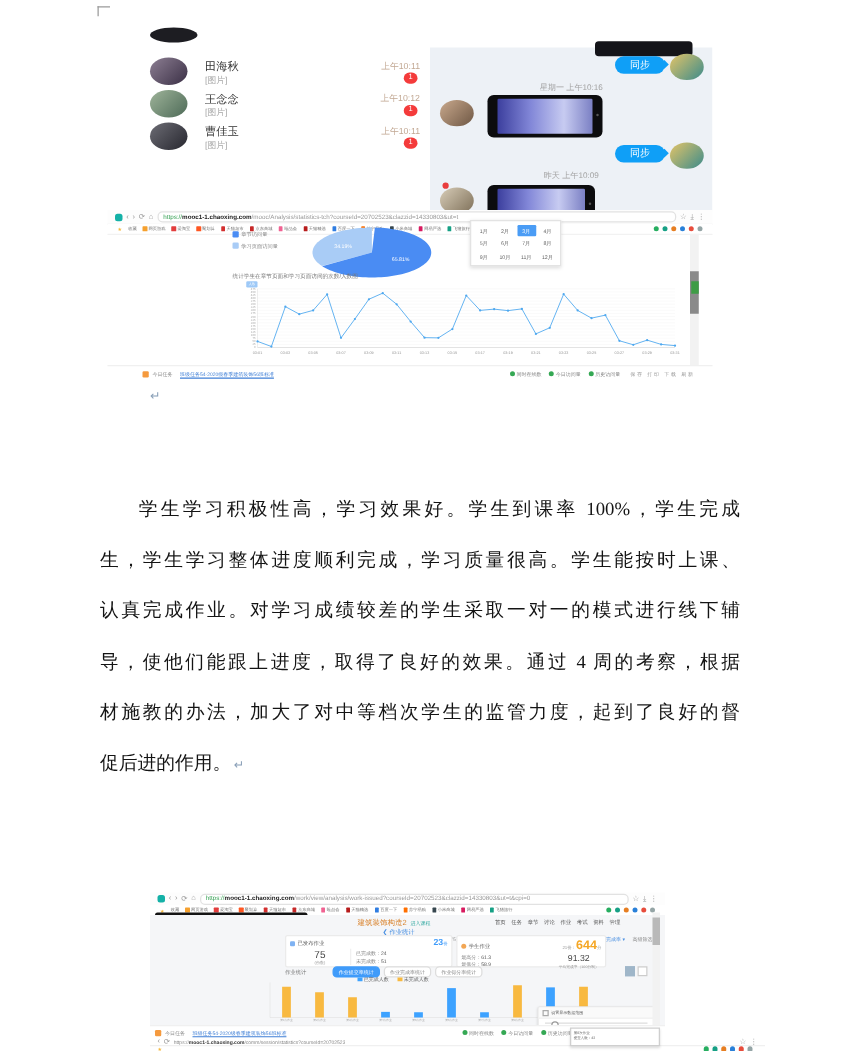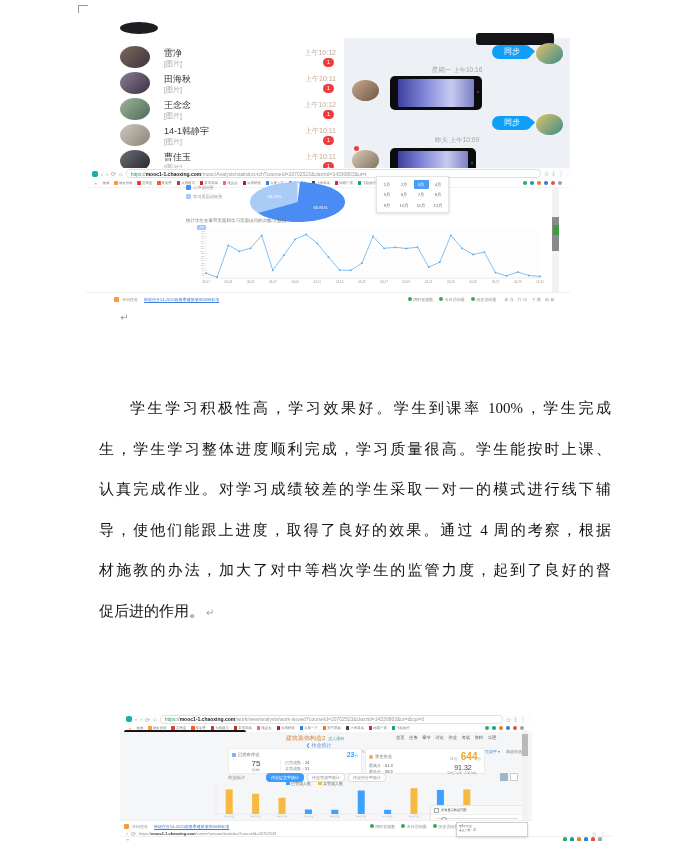--- a/index.html
+++ b/index.html
@@ -84,21 +84,21 @@
   .axistag{position:absolute;left:111px;top:57px;width:9px;height:5px;background:#9ec9f7;border-radius:1px;
            color:#fff;font-size:2.5px;line-height:5px;text-align:center;}
   #lineSvg{position:absolute;left:104px;top:60px;width:356px;height:64px;}
   .yl{font-size:2.3px;fill:#aaa;text-anchor:end;}
   .xl{font-size:3px;fill:#999;text-anchor:middle;}
   #shot2 .pagefooter{top:124px;height:12px;}
   #shot2 .sbar{left:466px;top:19px;width:7px;height:105px;}
   #shot2 .sthumb{top:30px;height:34px;}
   
   #heading{position:absolute;left:86px;top:351px;font-size:16px;font-weight:bold;color:#111;letter-spacing:0.5px;}
-  #para{position:absolute;left:99px;top:388px;width:514px;font-family:"Liberation Serif","DejaVu Serif",serif;
+  #para{position:absolute;left:80px;top:388px;width:514px;font-family:"Liberation Serif","DejaVu Serif",serif;
         font-size:15px;color:#141414;}
   .pline{height:40.5px;line-height:40.5px;text-align:justify;text-align-last:justify;white-space:nowrap;}
   .pline.indent{padding-left:31px;}
   .pline.last{text-align-last:left;white-space:normal;font-family:Liberation Serif, serif;}
   
   #shot3{position:absolute;left:120px;top:714px;width:412px;height:116px;background:#fff;z-index:2;}
   #shot3 .chrome{height:10px;}
   #shot3 .bmbar{top:10px;height:8px;}
   .darkstrip{position:absolute;left:4px;top:16px;width:122px;height:9px;background:#141414;border-radius:2px;}
   .dpill{position:absolute;left:8px;top:2.5px;width:106px;height:4px;background:#fff;border-radius:2px;}
@@ -170,51 +170,37 @@
 <body>
 
 <div id="page">
   <div class="cmark"></div>
 
   <div id="shot1">
     <div id="chatLeft">
       <div class="cutavatar"></div>
       <div id="contactRows">
 
-          <div class="crow">
-            <span class="cavatar" style="background: linear-gradient(135deg, rgb(122, 106, 94), rgb(64, 51, 60));"></span>
-            <span class="cname">雷净</span>
-            <span class="csub">[图片]</span>
-            <span class="ctime">上午10:12</span>
-            <span class="cbadge">1</span>
-          </div>
 
           <div class="crow">
             <span class="cavatar" style="background: linear-gradient(135deg, rgb(141, 127, 147), rgb(58, 47, 69));"></span>
             <span class="cname">田海秋</span>
             <span class="csub">[图片]</span>
             <span class="ctime">上午10:11</span>
             <span class="cbadge">1</span>
           </div>
 
           <div class="crow">
             <span class="cavatar" style="background: linear-gradient(135deg, rgb(159, 180, 154), rgb(77, 106, 87));"></span>
             <span class="cname">王念念</span>
             <span class="csub">[图片]</span>
             <span class="ctime">上午10:12</span>
             <span class="cbadge">1</span>
           </div>
 
-          <div class="crow">
-            <span class="cavatar" style="background: linear-gradient(135deg, rgb(207, 200, 189), rgb(138, 131, 120));"></span>
-            <span class="cname">14-1韩静宇</span>
-            <span class="csub">[图片]</span>
-            <span class="ctime">上午10:11</span>
-            <span class="cbadge">1</span>
-          </div>
 
           <div class="crow">
             <span class="cavatar" style="background: linear-gradient(135deg, rgb(109, 109, 117), rgb(38, 38, 46));"></span>
             <span class="cname">曹佳玉</span>
             <span class="csub">[图片]</span>
             <span class="ctime">上午10:11</span>
             <span class="cbadge">1</span>
           </div>
         </div>
     </div>

